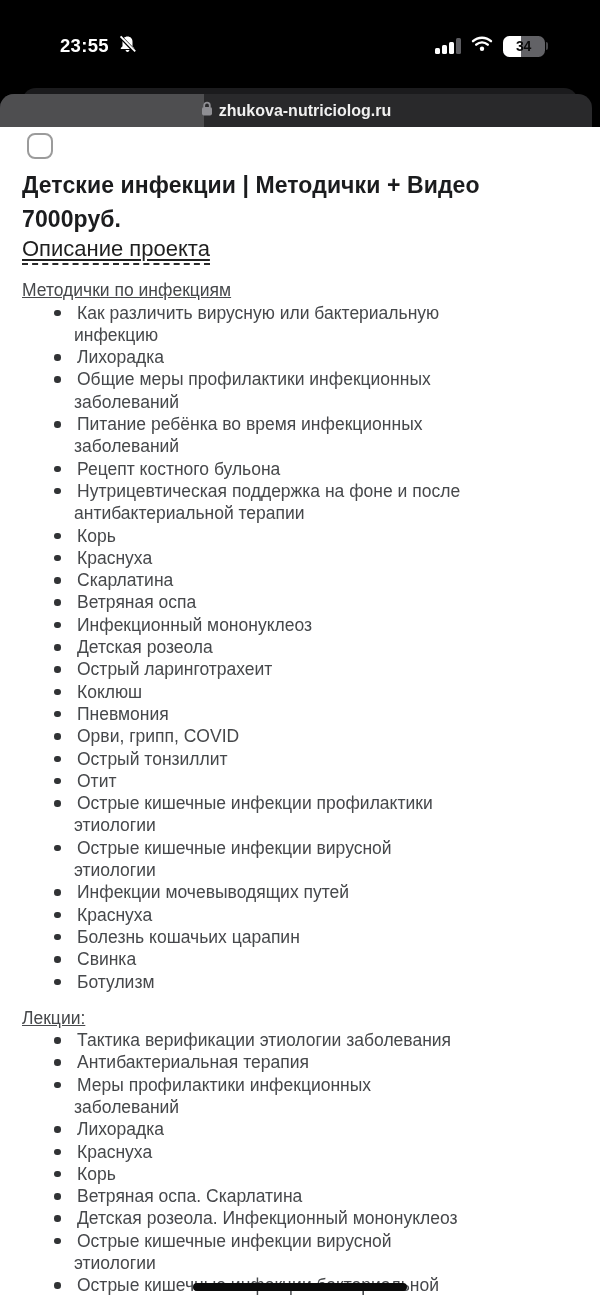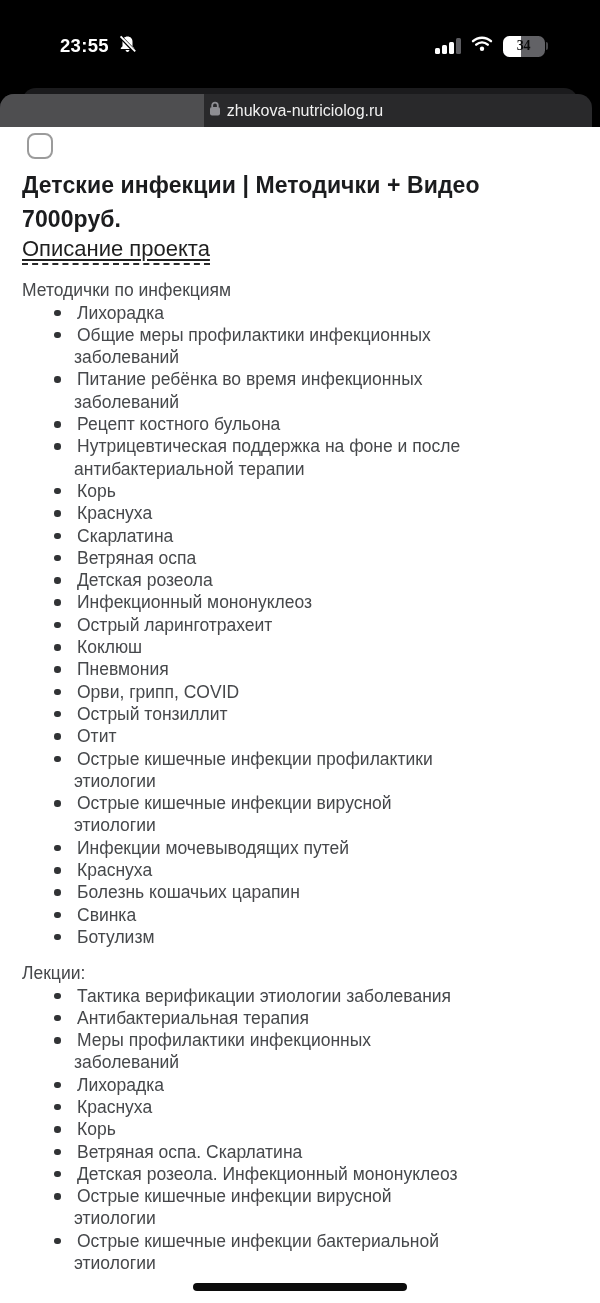--- a/index.html
+++ b/index.html
@@ -36,36 +36,36 @@
   .battery{position:relative;width:42px;height:21px;border-radius:6.5px;
     background:#626266;overflow:hidden;}
   .battery-fill{position:absolute;left:0;top:0;bottom:0;width:45%;background:#fff;}
   .battery-text{position:absolute;inset:0;display:flex;align-items:center;justify-content:center;
     font-size:14px;font-weight:700;color:#0b0b0b;letter-spacing:-.3px;}
   .battery-nub{width:2.5px;height:8px;background:#47474a;border-radius:0 2px 2px 0;margin-left:1px;}
   
   .back-card{position:absolute;top:88px;left:22px;right:22px;height:24px;
     border-radius:14px 14px 0 0;background:#1b1b1d;}
   .url-bar{position:absolute;top:94px;left:0;right:8px;height:33px;
-    border-radius:14px 14px 0 0;background:var(--url-bar);overflow:hidden;cursor:pointer;}
+    border-radius:14px 14px 0 0;background:var(--url-bar);overflow:hidden;cursor:pointer;font-weight:bold;}
   .url-progress{position:absolute;left:0;top:0;bottom:0;width:34.5%;background:var(--url-progress);}
   .url-content{position:relative;z-index:2;height:33px;display:flex;align-items:center;
     justify-content:center;gap:6px;color:#f0f0f0;font-size:16px;}
   
   .page{position:absolute;top:127px;left:0;right:0;bottom:0;background:var(--page-bg);
     padding:6px 28px 0 22px;overflow:hidden;color:var(--body-text);
     font-size:17.5px;line-height:22.3px;}
   .checkbox{width:26px;height:26px;border:2.5px solid #9b9b9b;border-radius:8px;
     background:#fff;margin:0 0 0 5px;cursor:pointer;}
   .title{font-size:23px;font-weight:700;line-height:34px;color:var(--title-text);
     margin:9px 0 0;white-space:pre-line;letter-spacing:.1px;}
   .desc-link{display:inline-block;margin-top:2px;color:var(--link-text);
     text-decoration:underline;text-underline-offset:3px;text-decoration-thickness:1.5px;
     border-bottom:2px dashed #2a2a2a;padding-bottom:3px;cursor:pointer;font-size:22px;}
-  .sec-heading{margin:14px 0 0;}
+  .sec-heading{margin:14px 0 0;text-decoration:underline;}
   .sec-list{list-style:none;margin:0;padding:0 0 0 30px;}
   .sec-list li{position:relative;padding-left:22px;text-indent:3px;white-space:pre-line;}
   .sec-list li::before{content:'';position:absolute;left:2px;top:8px;width:6.5px;height:6.5px;
     border-radius:50%;background:#313335;}
   
   .home-indicator{position:absolute;left:50%;transform:translateX(-50%);top:1283px;
     width:214px;height:7.5px;border-radius:4px;background:#0b0b0b;z-index:5;cursor:grab;}
 </style>
 </head>
 <body>
@@ -91,21 +91,21 @@
           <span></span>
           <span></span>
       </span>
       <span>
         <svg width="22" height="16" viewBox="0 0 22 16">
           <path d="M2 5.2C4.4 3 7.5 1.7 11 1.7S17.6 3 20 5.2" fill="none" stroke="#fff" stroke-width="2.4" stroke-linecap="round"></path>
           <path d="M5.2 8.7C6.8 7.3 8.8 6.4 11 6.4s4.2.9 5.8 2.3" fill="none" stroke="#fff" stroke-width="2.4" stroke-linecap="round"></path>
           <circle cx="11" cy="12.8" r="2.2" fill="#fff"></circle>
         </svg>
       </span>
-      <span style="display:flex;align-items:center;font-family:Liberation Serif, serif;">
+      <span style="display:flex;align-items:center;">
         <span class="battery">
           <span class="battery-fill"></span>
           <span class="battery-text">34</span>
         </span>
         <span class="battery-nub"></span>
       </span>
     </div>
   </div>
 
   <div class="back-card"></div>
@@ -123,34 +123,36 @@
   </div>
 
   <div class="page">
     <div class="checkbox"></div>
     <h1 class="title">Детские инфекции | Методички + Видео
 7000руб.</h1>
     <a class="desc-link">Описание проекта</a>
     <div id="sections">
         <p class="sec-heading">Методички по инфекциям</p>
         <ul class="sec-list">
+          <li>Как различить вирусную или бактериальную
+инфекцию</li>
           <li>Лихорадка</li>
           <li>Общие меры профилактики инфекционных
 заболеваний</li>
           <li>Питание ребёнка во время инфекционных
 заболеваний</li>
           <li>Рецепт костного бульона</li>
           <li>Нутрицевтическая поддержка на фоне и после
 антибактериальной терапии</li>
           <li>Корь</li>
           <li>Краснуха</li>
           <li>Скарлатина</li>
           <li>Ветряная оспа</li>
+          <li>Инфекционный мононуклеоз</li>
           <li>Детская розеола</li>
-          <li>Инфекционный мононуклеоз</li>
           <li>Острый ларинготрахеит</li>
           <li>Коклюш</li>
           <li>Пневмония</li>
           <li>Орви, грипп, COVID</li>
           <li>Острый тонзиллит</li>
           <li>Отит</li>
           <li>Острые кишечные инфекции профилактики
 этиологии</li>
           <li>Острые кишечные инфекции вирусной
 этиологии</li>

